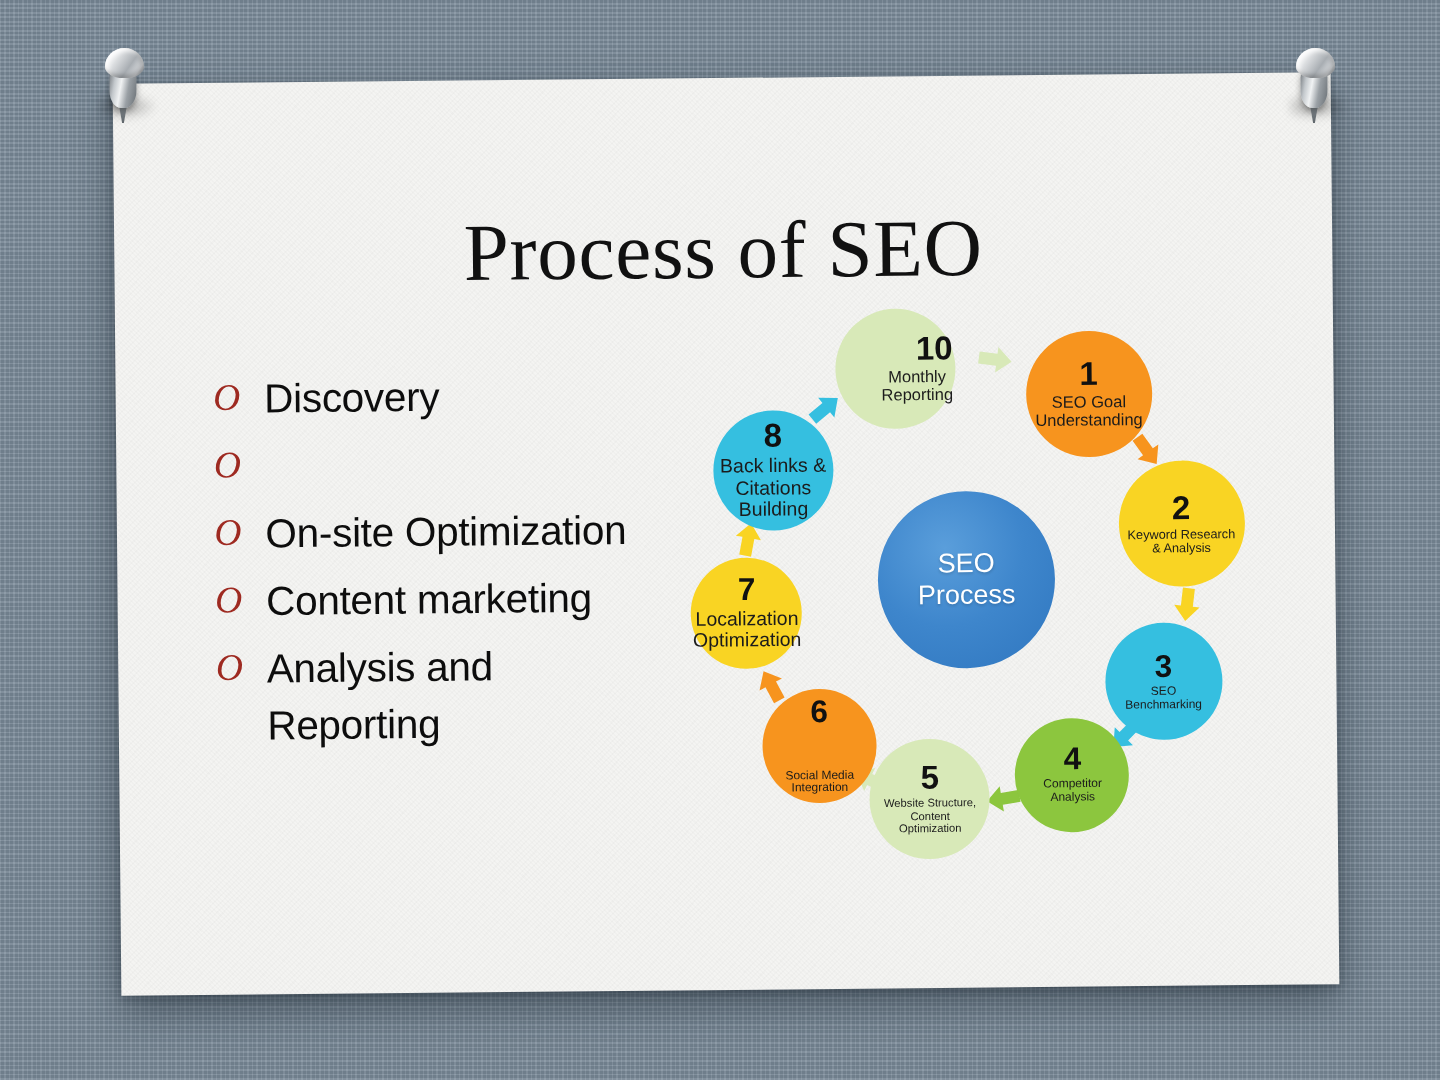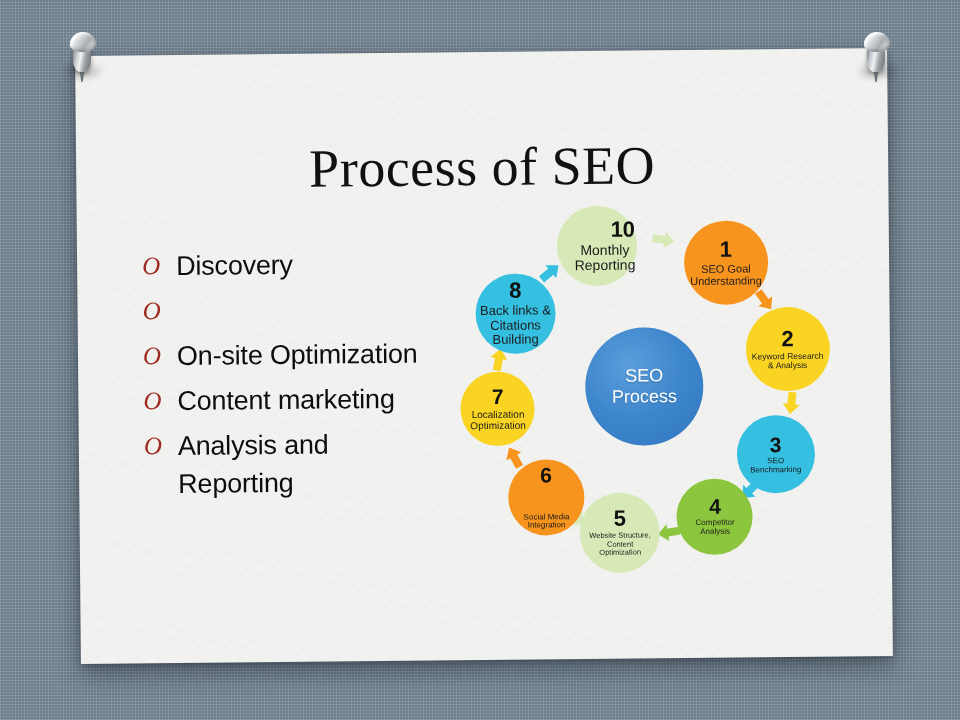--- a/index.html
+++ b/index.html
@@ -278,33 +278,33 @@
         <div class="node" style="width: 80px; height: 80px; left: 112.3px; top: 283.752px; background: rgb(216, 233, 184);">
           <div class="node-num" style="font-size: 22px;">5</div>
           <div class="node-label" style="font-size: 7.5px;">Website Structure,<br>Content<br>Optimization</div>
         </div>
         <div class="node" style="width: 76px; height: 76px; left: 40.9687px; top: 249.985px; background: rgb(247, 148, 30);">
           <div class="node-num" style="font-size: 21px;">6</div>
           <div class="node-label" style="font-size: 8px; margin-top: 28px;">Social Media<br>Integration</div>
         </div>
         <div class="node" style="width: 74px; height: 74px; left: -5.55967px; top: 161.598px; background: rgb(249, 212, 35);">
           <div class="node-num" style="font-size: 21px;">7</div>
-          <div class="node-label" style="font-size: 10px;">Localization<br>Optimization</div>
+          <div class="node-label" style="font-size: 13px;">Localization<br>Optimization</div>
         </div>
         <div class="node" style="width: 80px; height: 80px; left: 9.82824px; top: 64px; background: rgb(53, 191, 224);">
           <div class="node-num" style="font-size: 22px;">8</div>
           <div class="node-label" style="font-size: 13px; text-align: center;">Back links &amp;<br>Citations Building</div>
         </div>
         <div class="node" style="width: 76px; height: 76px; left: 94.2655px; top: -0.756364px; background: rgb(140, 198, 62);">
           <div class="node-num" style="font-size: 21px;">9</div>
           <div class="node-label" style="font-size: 8px;">SEO<br>Maintenance</div>
         </div>
         <div class="node" style="width: 80px; height: 80px; left: 92.2655px; top: -2.75636px; background: rgb(216, 233, 184); align-items: flex-end;">
           <div class="node-num" style="font-size: 22px;">10</div>
-          <div class="node-label" style="font-size: 14px;">Monthly<br>Reporting</div>
+          <div class="node-label" style="font-size: 11px;">Monthly<br>Reporting</div>
         </div>
       </div>
     <div id="center-node">
       <span id="center-label">SEO
 Process</span>
     </div>
   </div>
 </div>
 
 <div class="pin" id="pin-left">

